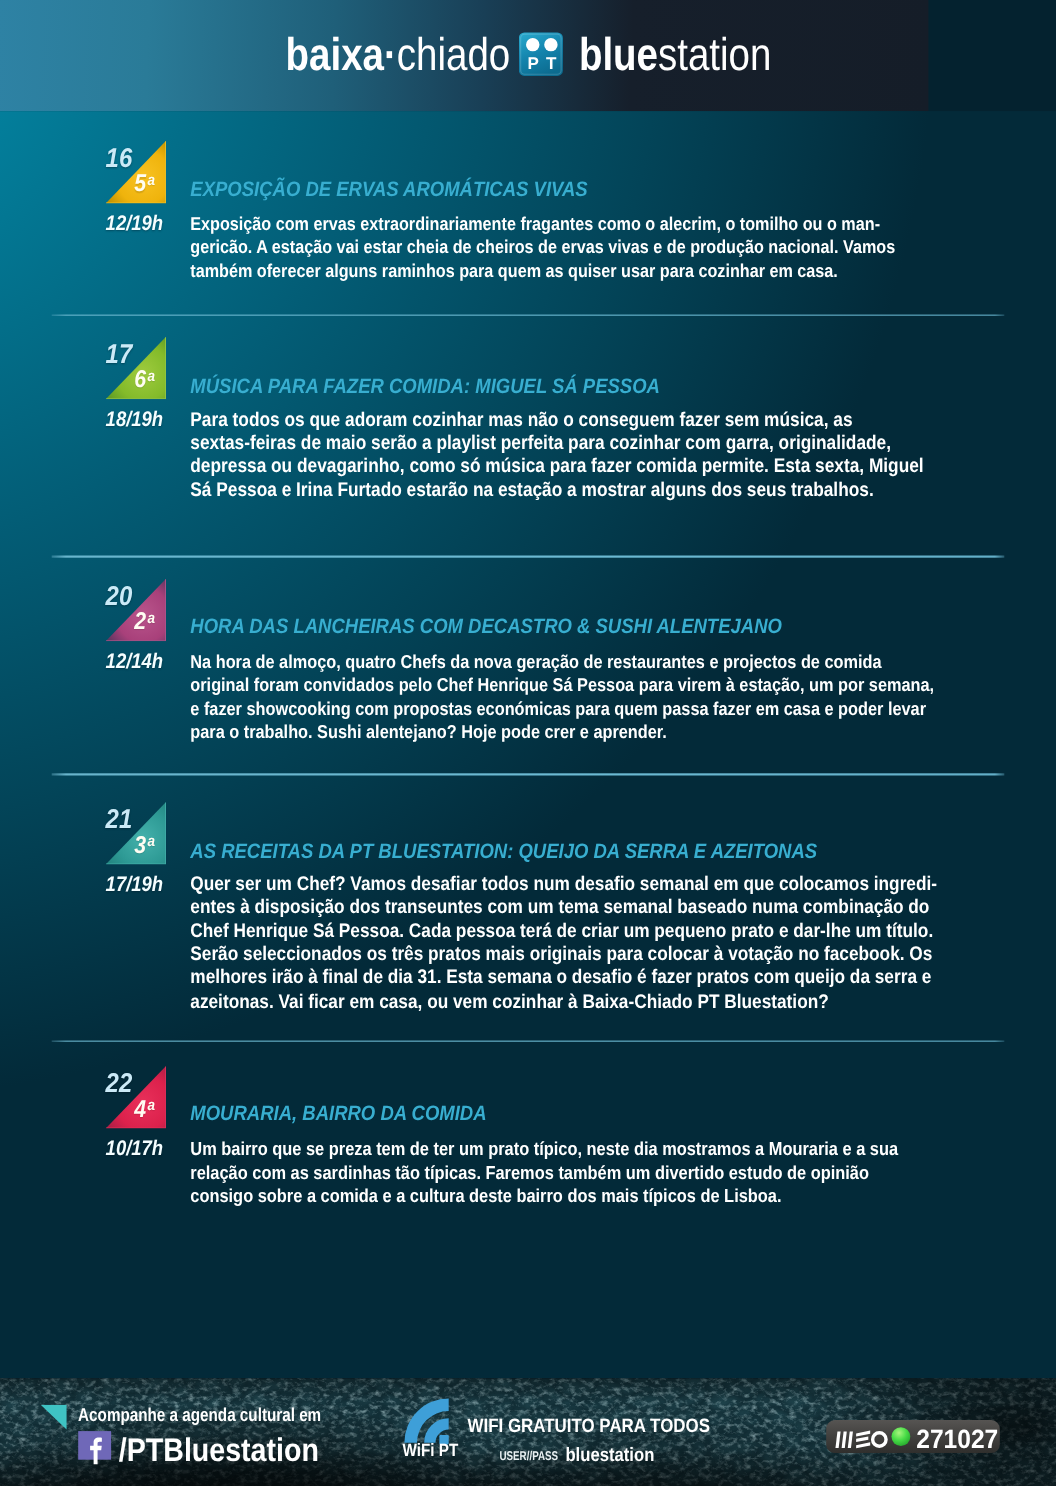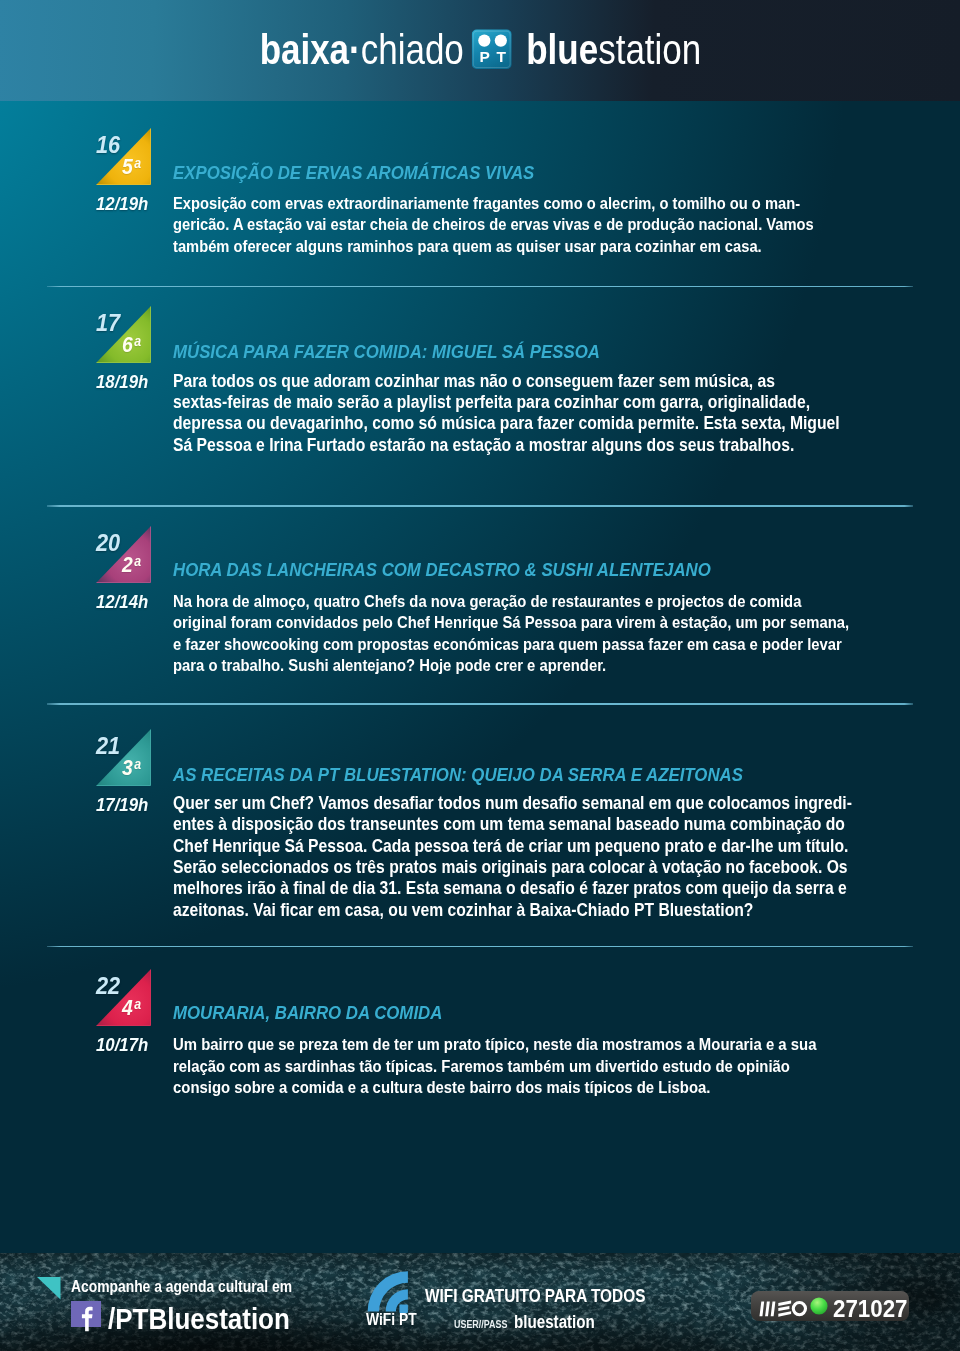--- a/index.html
+++ b/index.html
@@ -3,21 +3,21 @@
 <meta charset="utf-8">
 <title>Baixa-Chiado PT Bluestation</title>
 <style>
   * { margin:0; padding:0; box-sizing:border-box; }
   html,body { width:960px; height:1351px; overflow:hidden; }
   body { font-family:"Liberation Sans", sans-serif; background:#04222f; }
   .page { position:relative; width:960px; height:1351px; overflow:hidden; }
 
   
   .header {
-    position:absolute; left:0; top:0; width:960px; height:101px;
+    position:absolute; left:0; top:0; width:844px; height:101px;
     background:linear-gradient(92deg,#2e82a4 0%, #2a7b98 16%, #1f5f79 36%, #193f56 52%, #161f2b 68%, #151d28 100%);
     overflow:hidden;
   }
   .brand {
     position:absolute; left:0; top:0; width:960px; height:101px;
     display:flex; align-items:center; justify-content:center;
   }
   .brand-text { font-size:41.9px; color:#ffffff; white-space:nowrap;
                 display:flex; align-items:baseline; line-height:1;
                 transform:scaleX(0.835); transform-origin:50% 0; position:relative; top:-3px; }

